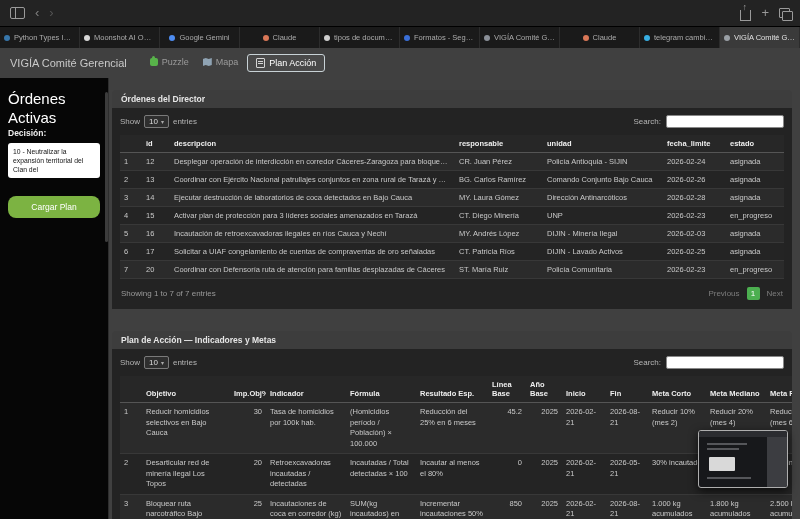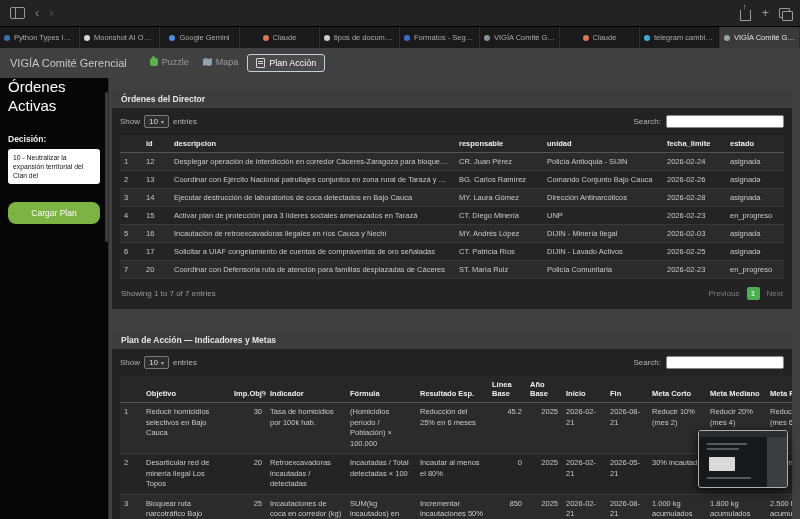--- a/index.html
+++ b/index.html
@@ -48,23 +48,23 @@
   .puzzle-icon::after{content:"";position:absolute;top:-2px;left:2.5px;width:3px;height:3px;
                       background:#58b34a;border-radius:50%;}
   .map-icon{width:9px;height:8px;background:#8fa3b3;
             clip-path:polygon(0 12%,33% 0,66% 12%,100% 0,100% 88%,66% 100%,33% 88%,0 100%);}
   .plan-icon{width:7px;height:8px;border:1px solid #d5d5d5;border-radius:1px;position:relative;}
   .plan-icon::after{content:"";position:absolute;left:1px;right:1px;top:2px;height:1px;
                     background:#d5d5d5;box-shadow:0 2px 0 #d5d5d5;}
 
   
   .sidebar{position:absolute;top:30px;left:0;bottom:0;width:108px;background:#060606;
-           padding:0 8px 0;box-sizing:border-box;}
+           padding:12px 8px 0;box-sizing:border-box;}
   .sidebar-title{font-size:15px;color:#fff;line-height:1.25;font-weight:500;}
-  .decision-label{font-size:8.5px;color:#eee;font-weight:bold;margin-top:18px;}
+  .decision-label{font-size:8.5px;color:#eee;font-weight:bold;}
   .decision-box{background:#fff;color:#151515;font-size:6.8px;line-height:1.35;
                 padding:4px 5px;border-radius:3px;margin-top:5px;}
   .load-btn{display:block;width:100%;margin-top:18px;background:var(--accent-green,#7cb342);
             color:#fff;border:none;border-radius:8px;font-size:8.5px;padding:6px 0;
             font-family:inherit;}
 
   .divider-v{position:absolute;top:30px;bottom:0;left:108px;width:1px;background:#2e2e2e;}
   .left-scroll-thumb{position:absolute;left:105px;top:44px;width:3px;height:150px;
                      background:#6a6a6a;border-radius:2px;opacity:.55;}
 

